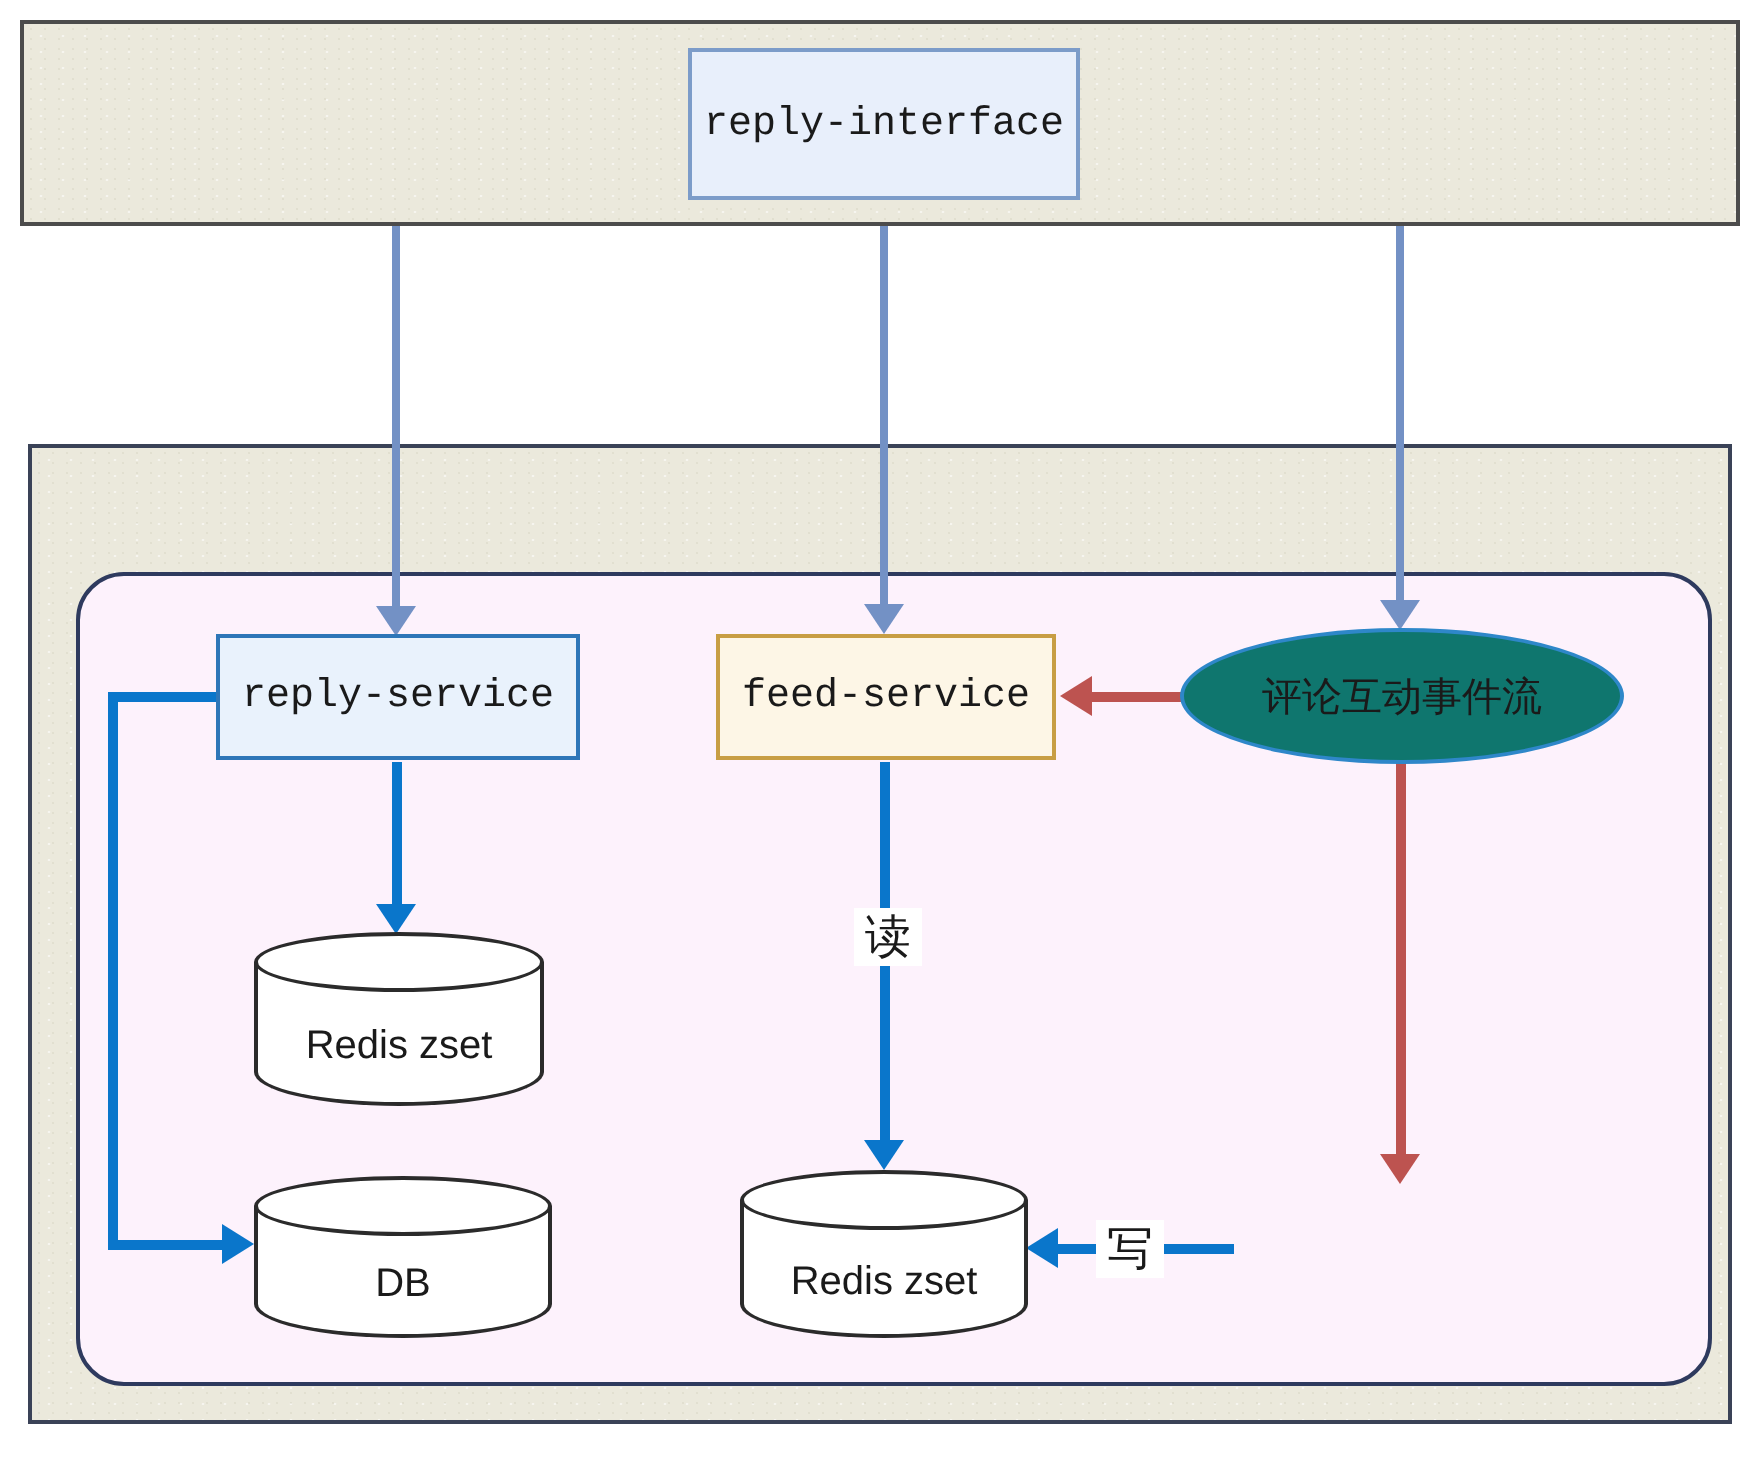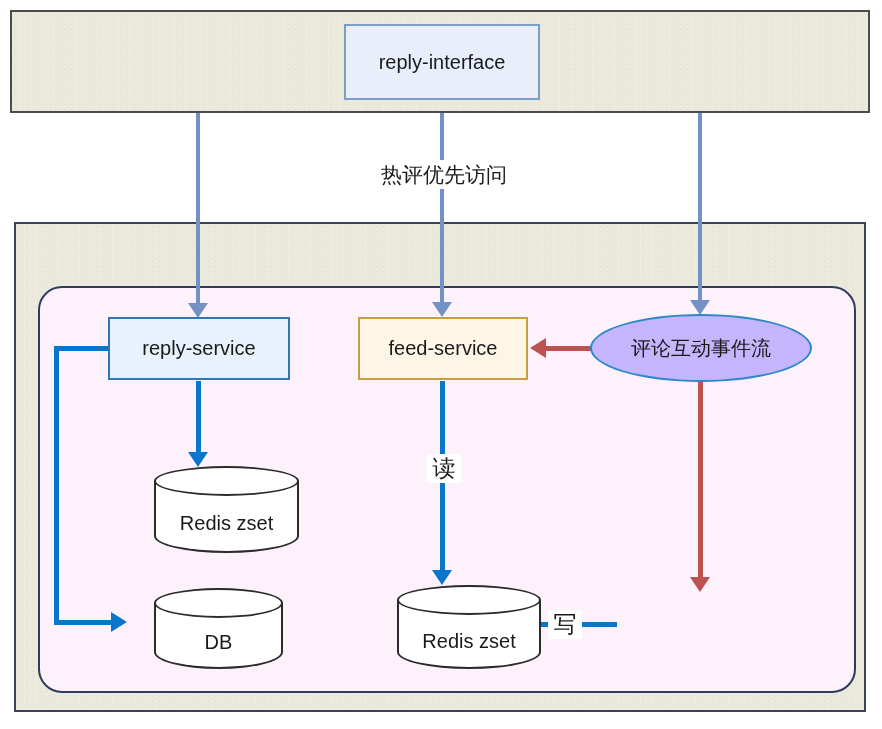--- a/index.html
+++ b/index.html
@@ -19,28 +19,28 @@
     box-sizing:border-box;
   }
   #top-band{left:10px;top:10px;width:860px;height:103px;}
   #bottom-band{left:14px;top:222px;width:852px;height:490px;border-color:#3a4257;}
   #inner-panel{
     position:absolute;left:38px;top:286px;width:818px;height:407px;
     background:#fdf2fc;border:2px solid #2e3a5e;border-radius:24px;box-sizing:border-box;
   }
   .node{
     position:absolute;display:flex;align-items:center;justify-content:center;
-    box-sizing:border-box;font-size:20px;z-index:6;
+    box-sizing:border-box;font-size:20px;z-index:6;font-family:Liberation Mono, monospace;
   }
   .node-blue{background:#e9f2fc;border:2px solid #2e76b8;}
   .node-blue-soft{background:#e8effb;border:2px solid #7c9cc9;}
   .node-cream{background:#fdf6e6;border:2px solid #c89e44;}
-  .node-ellipse{background:#c4b5fd;border:2px solid #2e87c9;border-radius:50%;}
+  .node-ellipse{background:#0f766e;border:2px solid #2e87c9;border-radius:50%;}
   
-  .cyl{position:absolute;z-index:6;margin-left:27px;}
+  .cyl{position:absolute;z-index:6;}
   .cyl .cap{position:absolute;left:0;right:0;top:0;height:30px;background:#ffffff;
     border:2px solid #2b2b2b;border-radius:50%;box-sizing:border-box;z-index:2;}
   .cyl .tube{position:absolute;left:0;right:0;top:15px;bottom:0;background:#ffffff;
     border:2px solid #2b2b2b;border-top:none;
     border-radius:0 0 50% 50% / 0 0 17px 17px;box-sizing:border-box;z-index:1;}
   .cyl .cyl-label{position:absolute;left:0;right:0;top:30px;bottom:2px;z-index:3;
     display:flex;align-items:center;justify-content:center;font-size:20px;}
   
   .seg{position:absolute;z-index:4;}
   .steel{background:#7391c5;}
@@ -71,21 +71,20 @@
 
   <div class="seg steel" style="left:196px;top:113px;width:4px;height:191px;"></div>
   <div class="head head-down-steel" style="left:188px;top:303px;"></div>
 
   <div class="seg steel" style="left:440px;top:113px;width:4px;height:189px;"></div>
   <div class="head head-down-steel" style="left:432px;top:302px;"></div>
 
   <div class="seg steel" style="left:698px;top:113px;width:4px;height:187px;"></div>
   <div class="head head-down-steel" style="left:690px;top:300px;"></div>
 
-  <div class="edge-label" style="left:367px;top:160px;width:150px;">热评优先访问</div>
 
   <div class="seg blue" style="left:196px;top:381px;width:5px;height:72px;"></div>
   <div class="head head-down-blue" style="left:188px;top:452px;"></div>
 
   <div class="seg blue" style="left:57px;top:346px;width:51px;height:5px;"></div>
   <div class="seg blue" style="left:54px;top:346px;width:5px;height:279px;"></div>
   <div class="seg blue" style="left:54px;top:620px;width:58px;height:5px;"></div>
   <div class="head head-right-blue" style="left:111px;top:612px;"></div>
 
   <div class="seg blue" style="left:440px;top:381px;width:5px;height:190px;"></div>
@@ -110,21 +109,21 @@
 
   <div class="node node-ellipse" style="left:590px;top:314px;width:222px;height:68px;">评论互动事件流</div>
 
 
   <div class="cyl" style="left:127px;top:466px;width:145px;height:87px;">
     <div class="tube"></div>
     <div class="cap"></div>
     <div class="cyl-label">Redis zset</div>
   </div>
 
-  <div class="cyl" style="left:127px;top:588px;width:129px;height:81px;">
+  <div class="cyl" style="left:127px;top:588px;width:149px;height:81px;">
     <div class="tube"></div>
     <div class="cap"></div>
     <div class="cyl-label">DB</div>
   </div>
 
   <div class="cyl" style="left:370px;top:585px;width:144px;height:84px;">
     <div class="tube"></div>
     <div class="cap"></div>
     <div class="cyl-label">Redis zset</div>
   </div>

